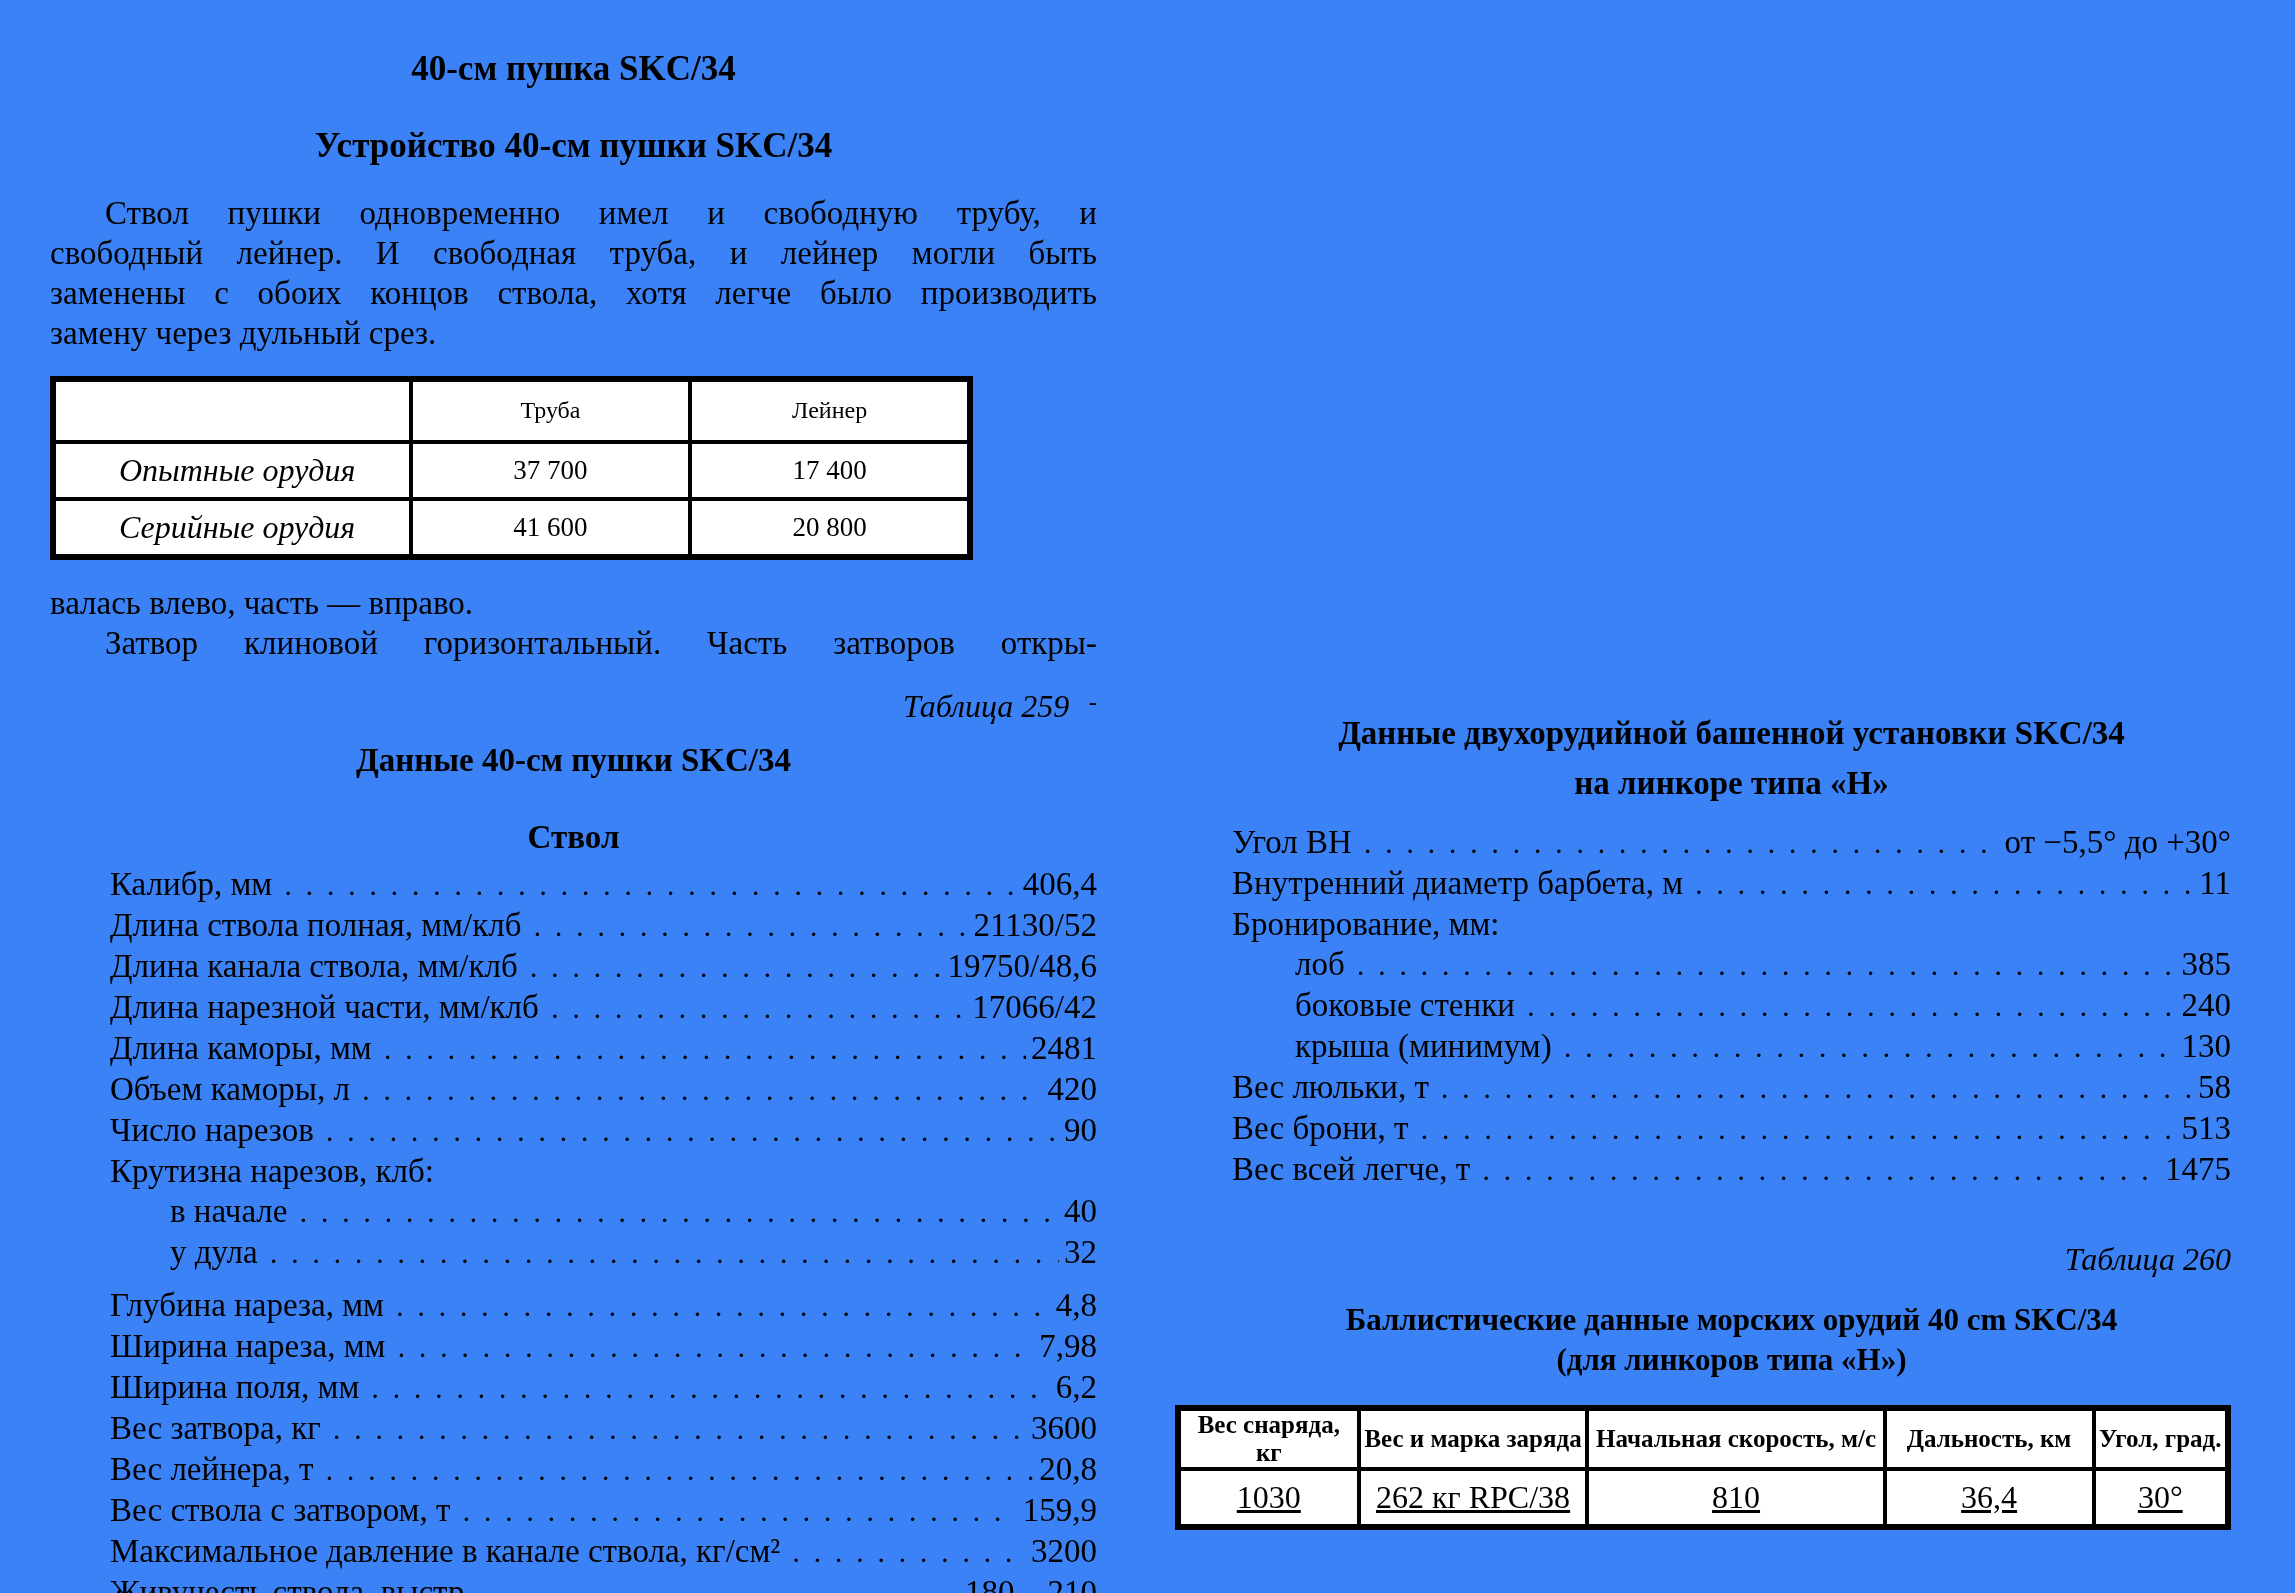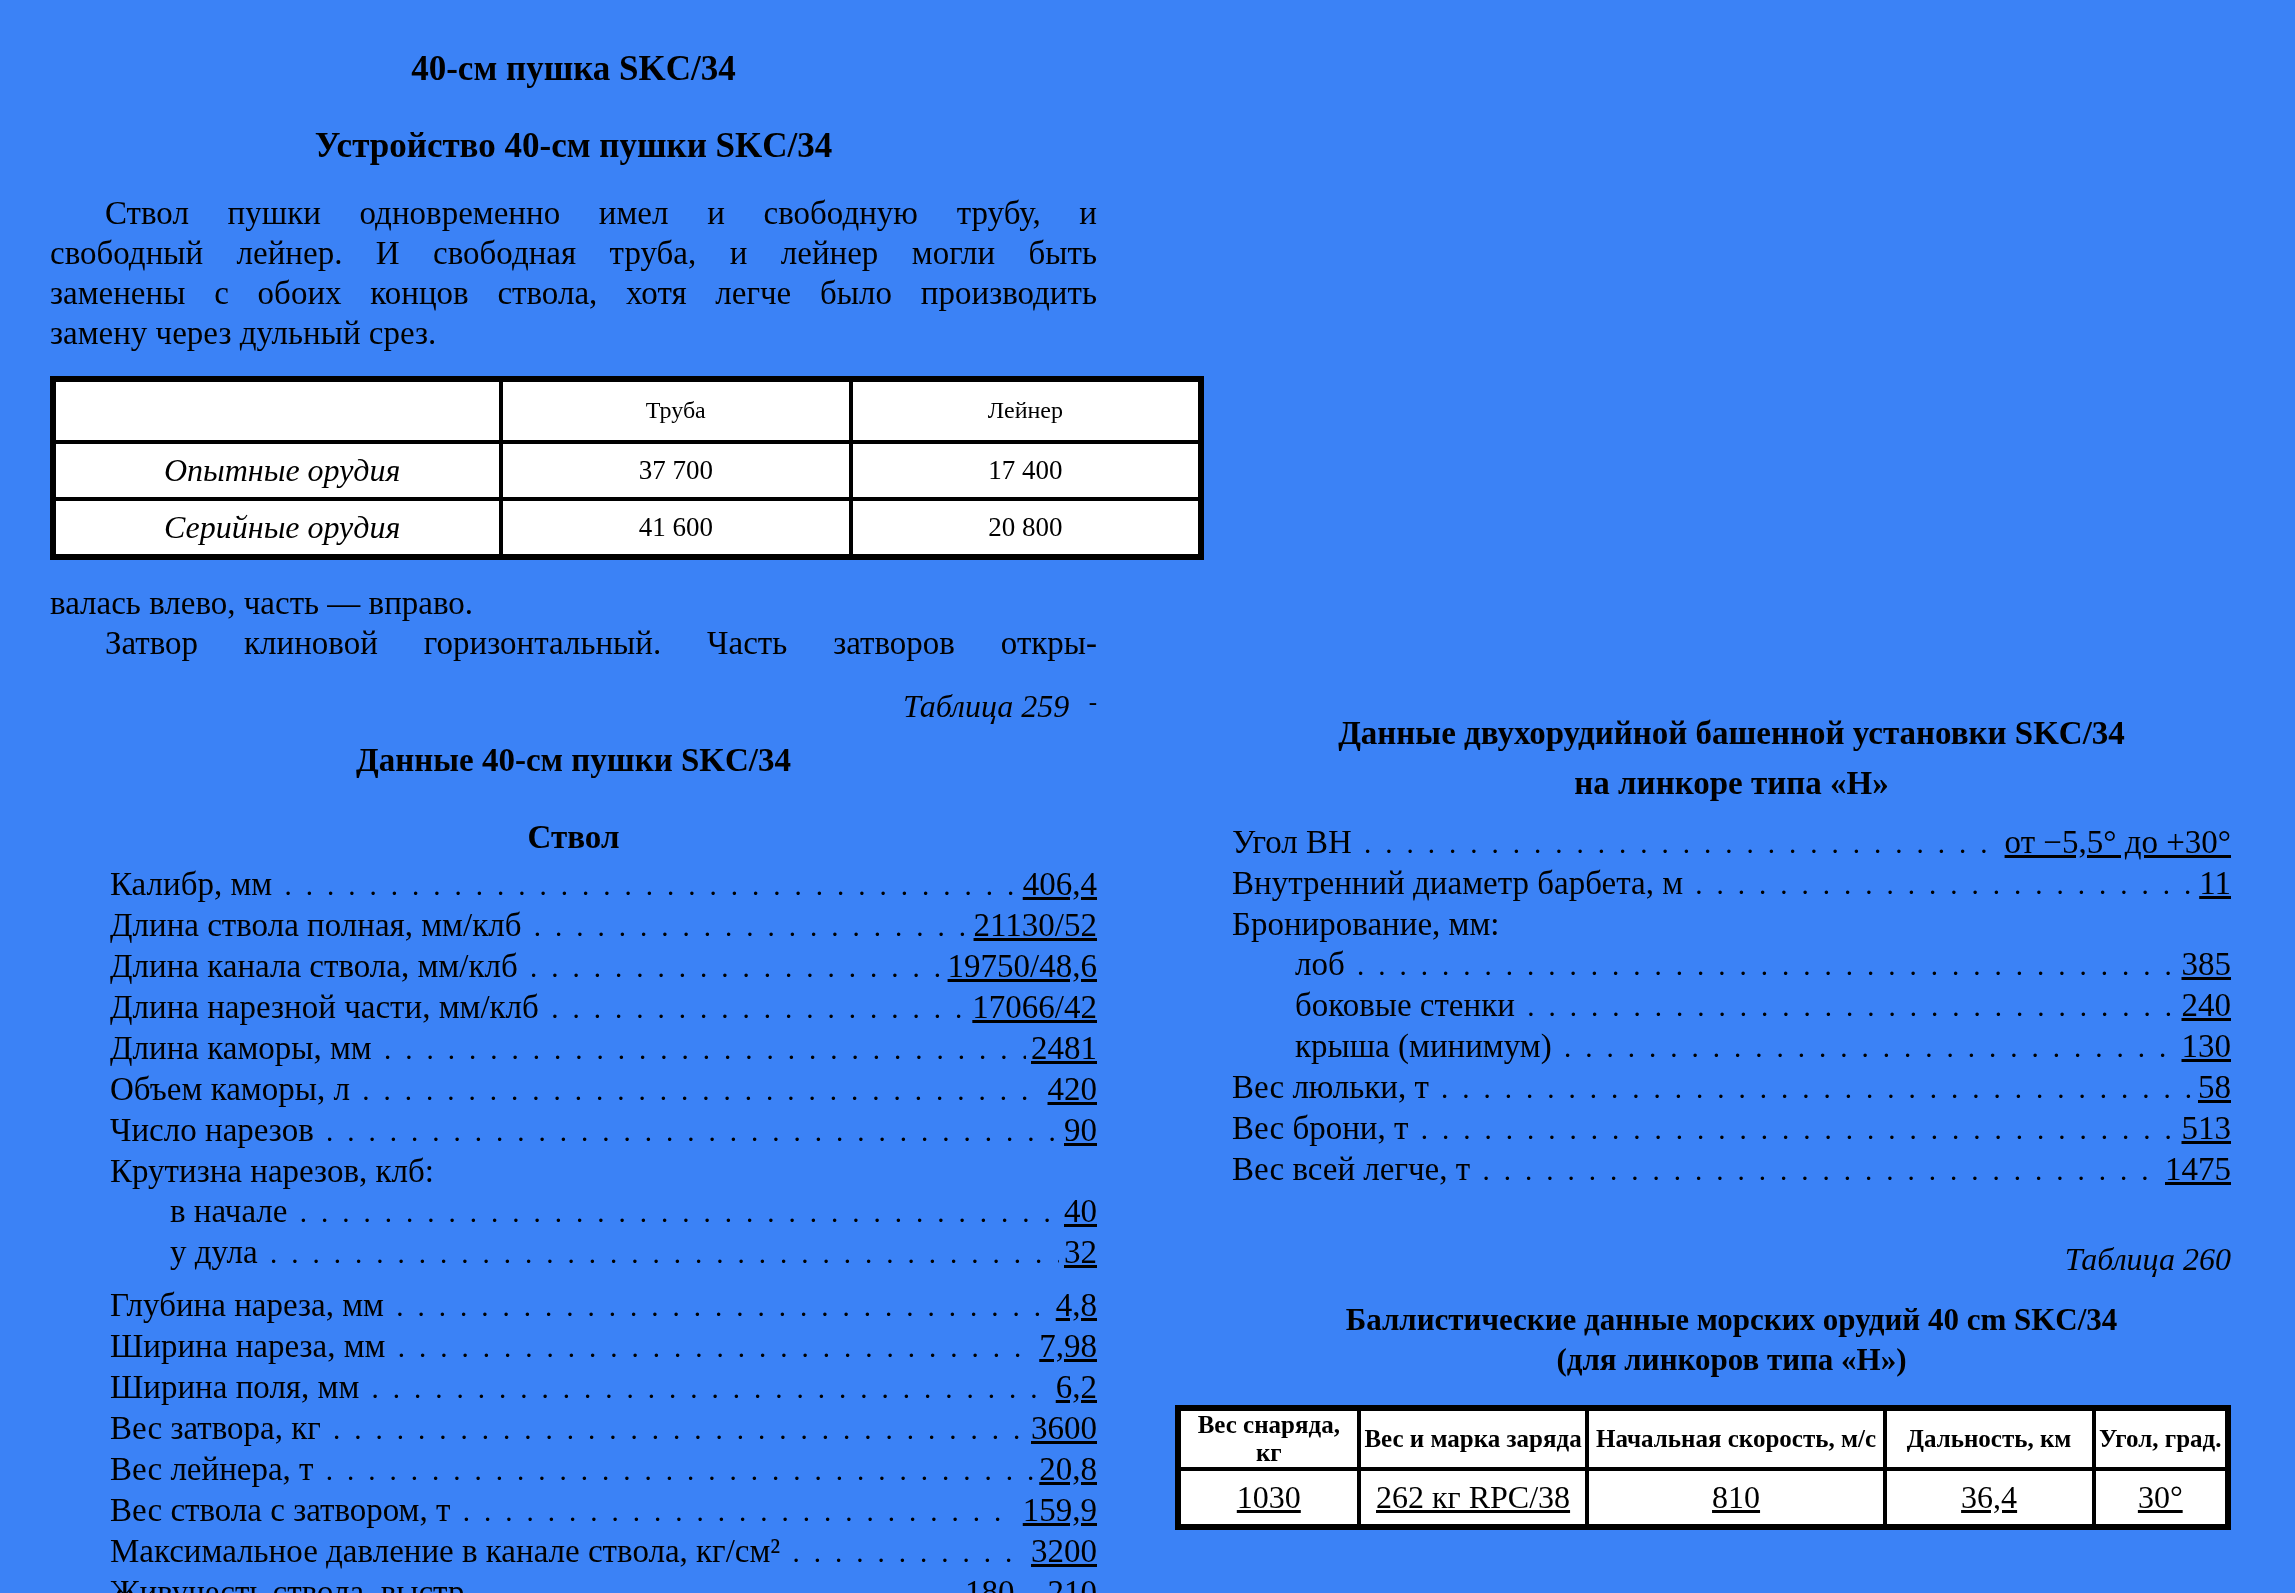--- a/index.html
+++ b/index.html
@@ -17,21 +17,21 @@
   .doc-title    { font-size:35px; line-height:42px; font-weight:700; text-align:center; margin:10.6px 0 0 0; }
   .doc-subtitle { font-size:35px; line-height:42px; font-weight:700; text-align:center; margin:35px 0 0 0; }
 
   .para  { margin-top:26.4px; font-size:33px; line-height:40px; }
   .para2 { margin-top:23px; }
   .jline { text-align:justify; text-align-last:justify; }
   .jline.jlast { text-align-last:left; }
   .para .jline.jfirst { text-indent:55px; }
 
   table.scan { border-collapse:collapse; background:#fff; }
-  table.gun { width:1154px; margin:23px 0 0 0; border:6.2px solid #000; }
+  table.gun { width:923px; margin:23px 0 0 0; border:6.2px solid #000; }
   table.gun th, table.gun td { border:4.4px solid #000; }
   table.gun th { height:56px; font-weight:400; font-size:24px; text-align:center; vertical-align:middle; }
   table.gun td { height:51px; vertical-align:middle; }
   td.gun-label { font-size:32px; padding-left:10.6px; text-align:center;font-style:italic; }
   td.gun-num   { font-size:27px; text-align:center; }
   .gc1 { width:39%; } .gc2 { width:30.5%; } .gc3 { width:30.5%; }
 
   .tbl-caption { margin-top:23px; font-size:32px; line-height:40px; font-style:italic;
                  display:flex; justify-content:flex-end; align-items:baseline; }
   .caption-mark { font-size:25px; margin-left:19.4px; transform:translateY(-7px); font-style:normal; }
@@ -46,21 +46,21 @@
   .specs { margin-top:7px; }
   .specs-left  { padding-left:60px; }
   .specs-right { margin-top:17.6px; }
   .spec-row { display:flex; align-items:baseline; font-size:33px; line-height:40px; }
   .spec-row.gap { margin-top:12.3px; }
   .specs-left  .spec-row.ind { padding-left:60px; }
   .specs-right .spec-row.ind { padding-left:63px; }
   .spec-label { white-space:nowrap; }
   .spec-dots  { flex:1 1 auto; overflow:hidden; white-space:nowrap;
                 font-size:29px; letter-spacing:14px; margin:0 5.3px 0 12.3px; }
-  .spec-value { white-space:nowrap;text-decoration:underline; }
+  .spec-value { white-space:nowrap; }
 
   table.ballist { width:1056px; margin:25px 0 0 -57px; border:6.2px solid #000; table-layout:fixed; }
   table.ballist th, table.ballist td { border:4.4px solid #000; vertical-align:middle; text-align:center; }
   table.ballist th { height:48px; font-size:25px; font-weight:700; padding:0 3.5px; }
   table.ballist td { height:51px; font-size:32px;text-decoration:underline; }
   .bc1 { width:17.2%; } .bc2 { width:21.8%; } .bc3 { width:28.3%; } .bc4 { width:19.9%; } .bc5 { width:12.8%; }
 </style>
 </head>
 <body>
 

